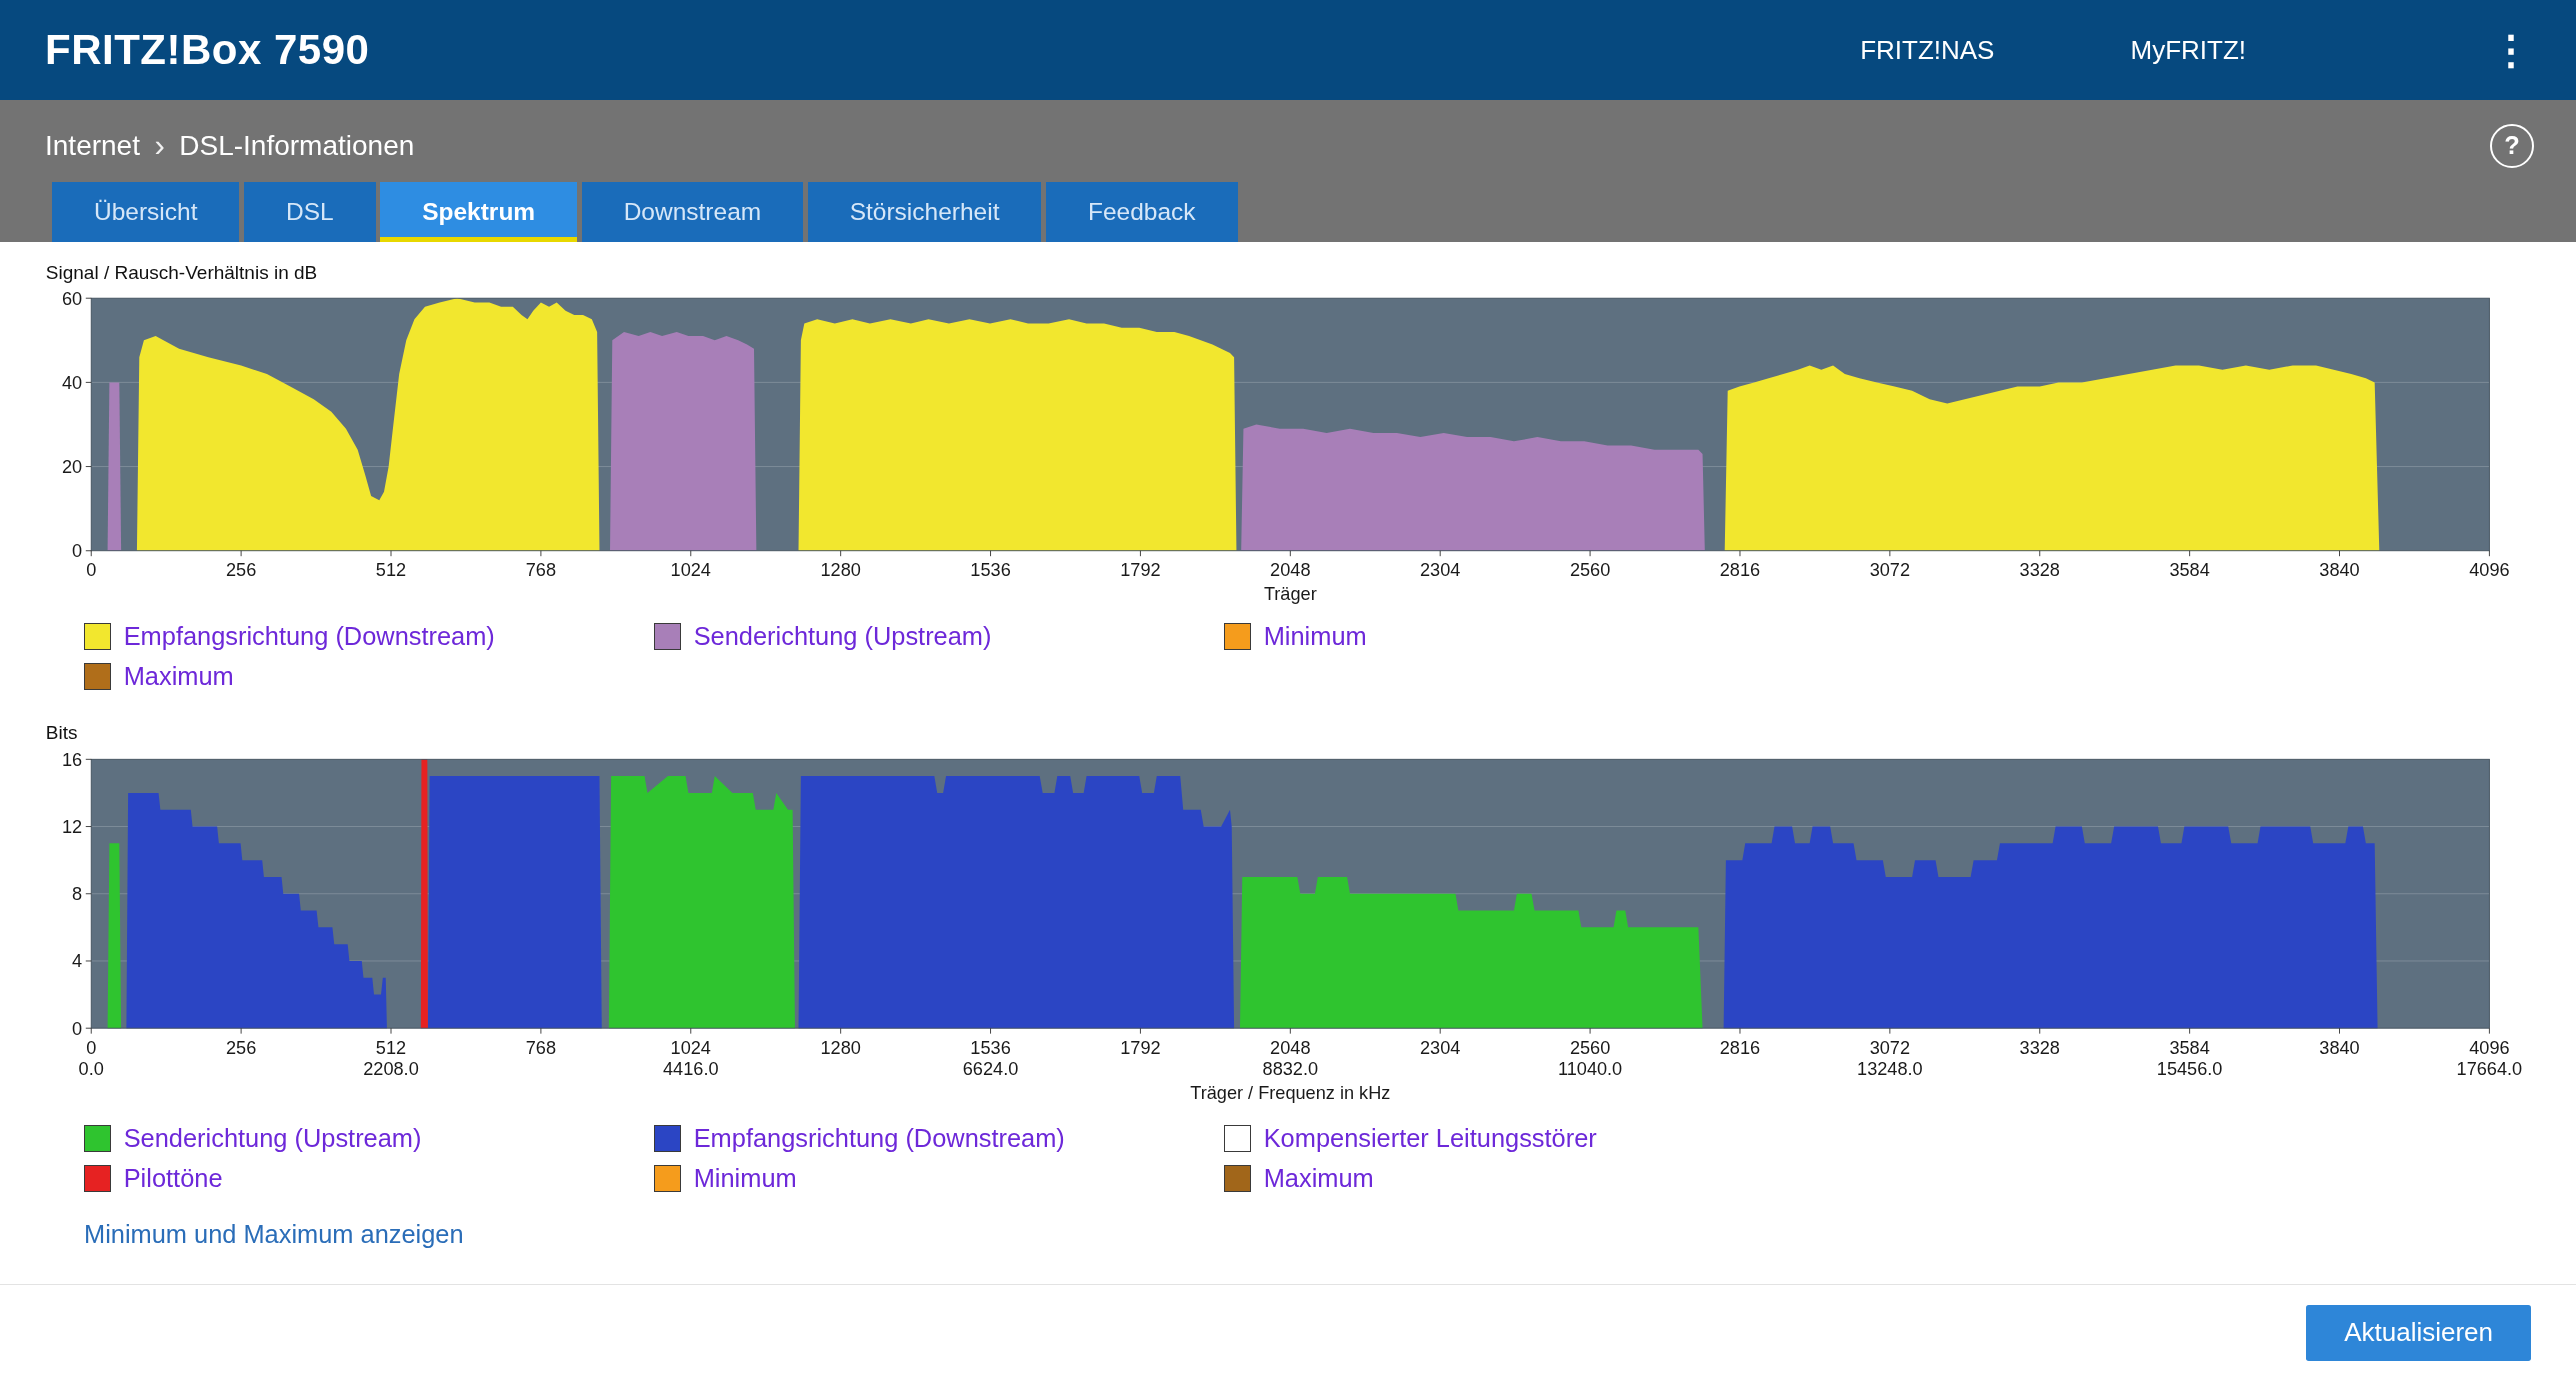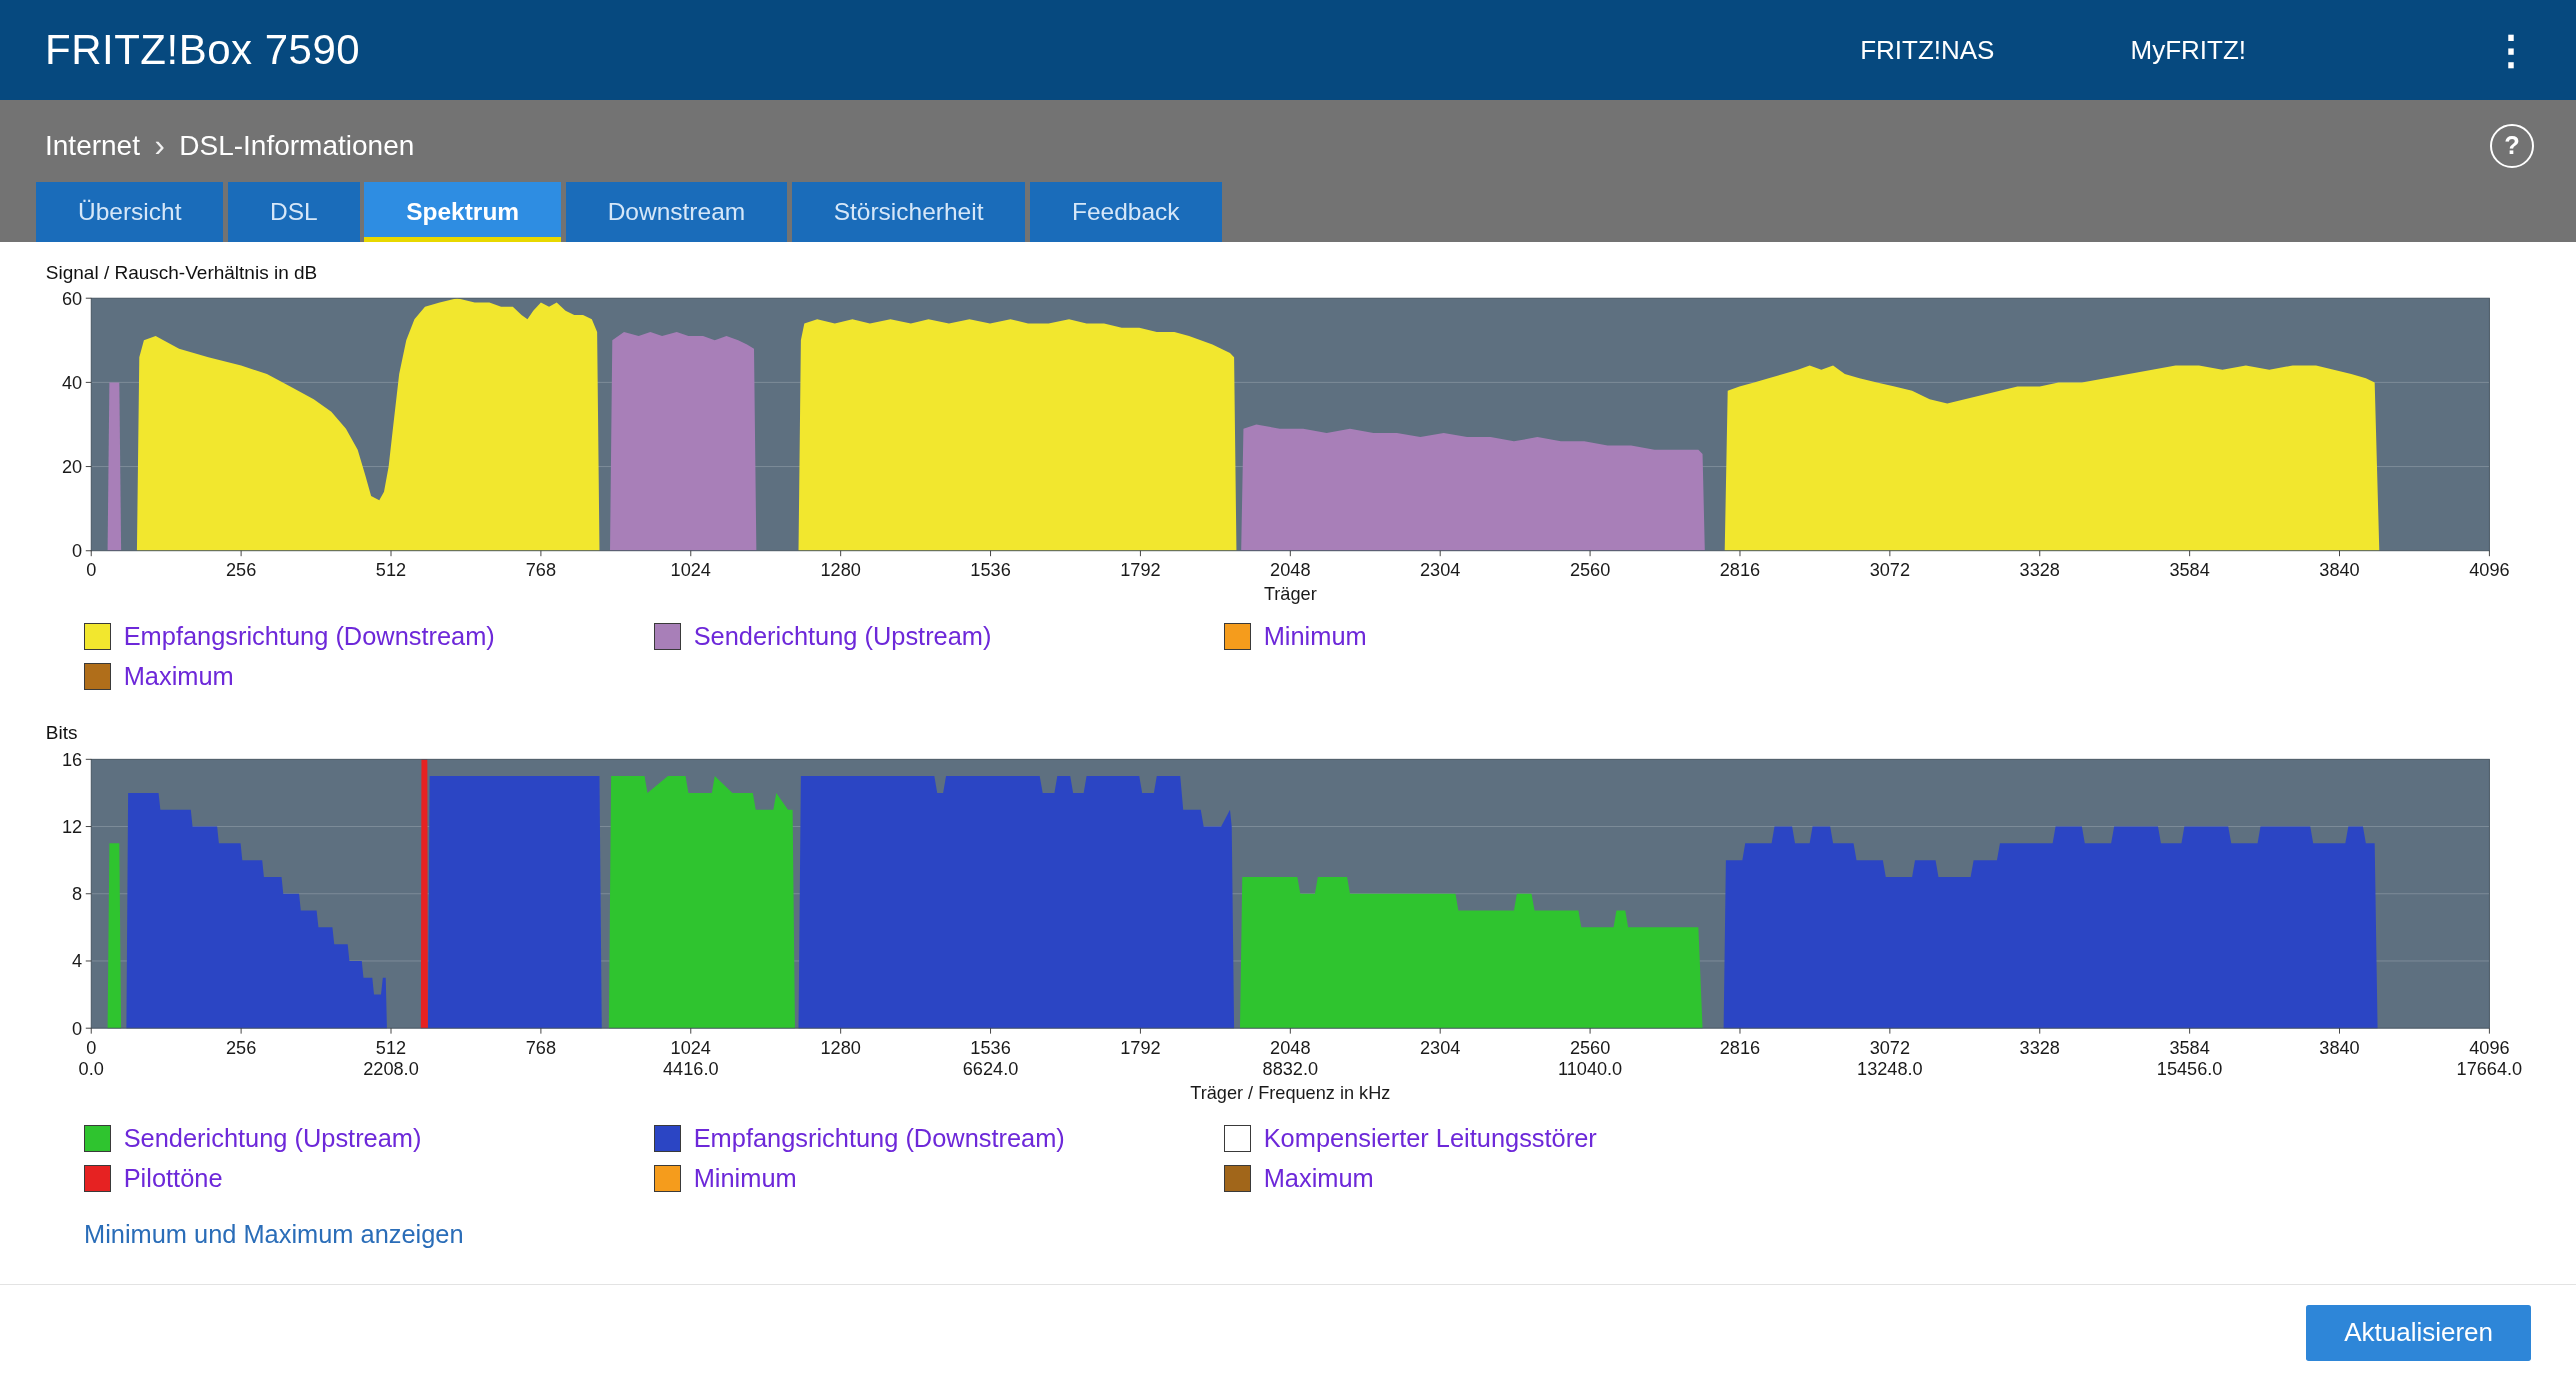--- a/index.html
+++ b/index.html
@@ -1,34 +1,34 @@
 <!DOCTYPE html>
 <html style="font-size:14.5px"><head>
 <meta charset="utf-8">
 <style>
   * { box-sizing: border-box; margin: 0; padding: 0; }
   html,body { width: 2576px; background:#fff; font-family:"Liberation Sans", sans-serif; }
   .page { width:2576px; min-height:1386px; display:flex; flex-direction:column; background:#fff; }
 
   
   .topbar { height:100px; background:#06497f; display:flex; align-items:center; padding:0 45px; flex:0 0 auto; }
-  .brand { color:#fff; font-size:42px; font-weight:normal; letter-spacing:0.5px; }
+  .brand { color:#fff; font-size:42px; font-weight:bold; letter-spacing:0.5px; }
   .topnav { margin-left:auto; display:flex; align-items:center; gap:136px; }
   .topnav a { color:#fff; font-size:26px; text-decoration:none; cursor:pointer; }
   .dots { color:#fff; font-size:40px; font-weight:bold; margin-left:109px; cursor:pointer; line-height:1; }
 
   
   .subbar { background:#737373; flex:0 0 auto; }
   .crumb-row { display:flex; align-items:center; justify-content:space-between; padding:23.6px 42px 14.5px 45px; }
   .breadcrumb { color:#fff; font-size:28px; display:flex; align-items:center; gap:14.5px; }
   .breadcrumb .sep { font-size:31px; opacity:.9; }
   .help { width:44px; height:44px; border:2.7px solid #fff; border-radius:50%; color:#fff;
           font-size:25.4px; font-weight:bold; display:flex; align-items:center; justify-content:center; cursor:pointer; }
 
-  .tabs { display:flex; gap:4.5px; padding-left:36px; align-items:flex-end; }
+  .tabs { display:flex; gap:4.5px; padding-left:52px; align-items:flex-end; }
   .tab { height:60px; line-height:60px; padding:0 42px; font-size:24.5px; background:#1a6cba; color:#d6e7f8;
          cursor:pointer; border-bottom:5.4px solid transparent; }
   .tab.active { background:#2e8de2; color:#fff; font-weight:bold; border-bottom:5.4px solid #e8d800; }
 
   
   .content { background:#fff; padding:20px 36px 0 44px; flex:1 0 auto; }
   .chart-title { font-size:19px; color:#111; margin:0 0 5.4px 1.8px; }
   svg.chart { display:block; }
   .legend { display:grid; grid-template-columns:570px 570px 1fr; row-gap:11px; margin:12.7px 0 0 40px; }
   .legend-item { display:flex; align-items:center; gap:12.7px; font-size:25.4px; color:#6d28d9; }

